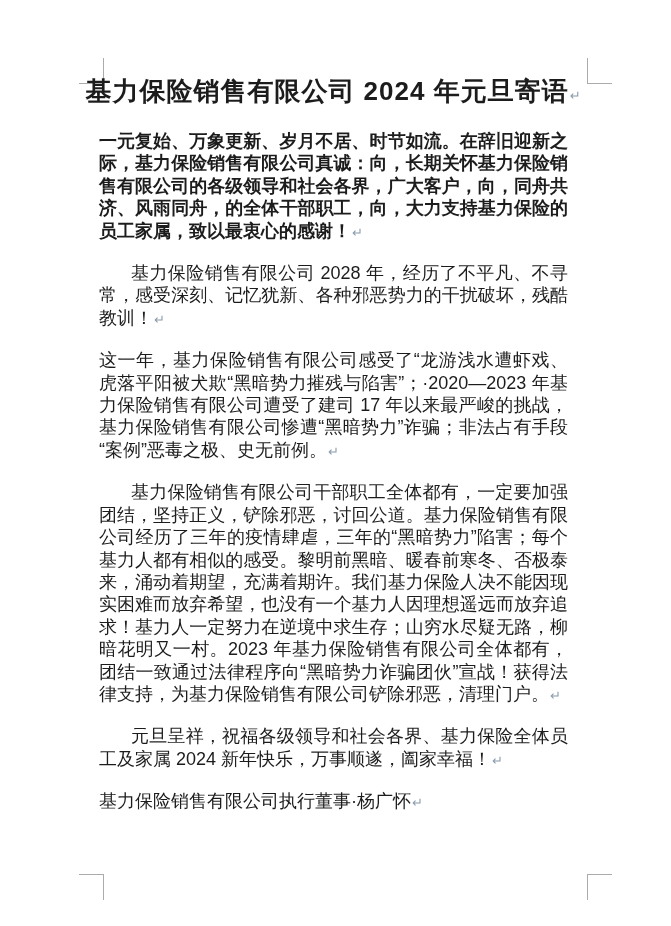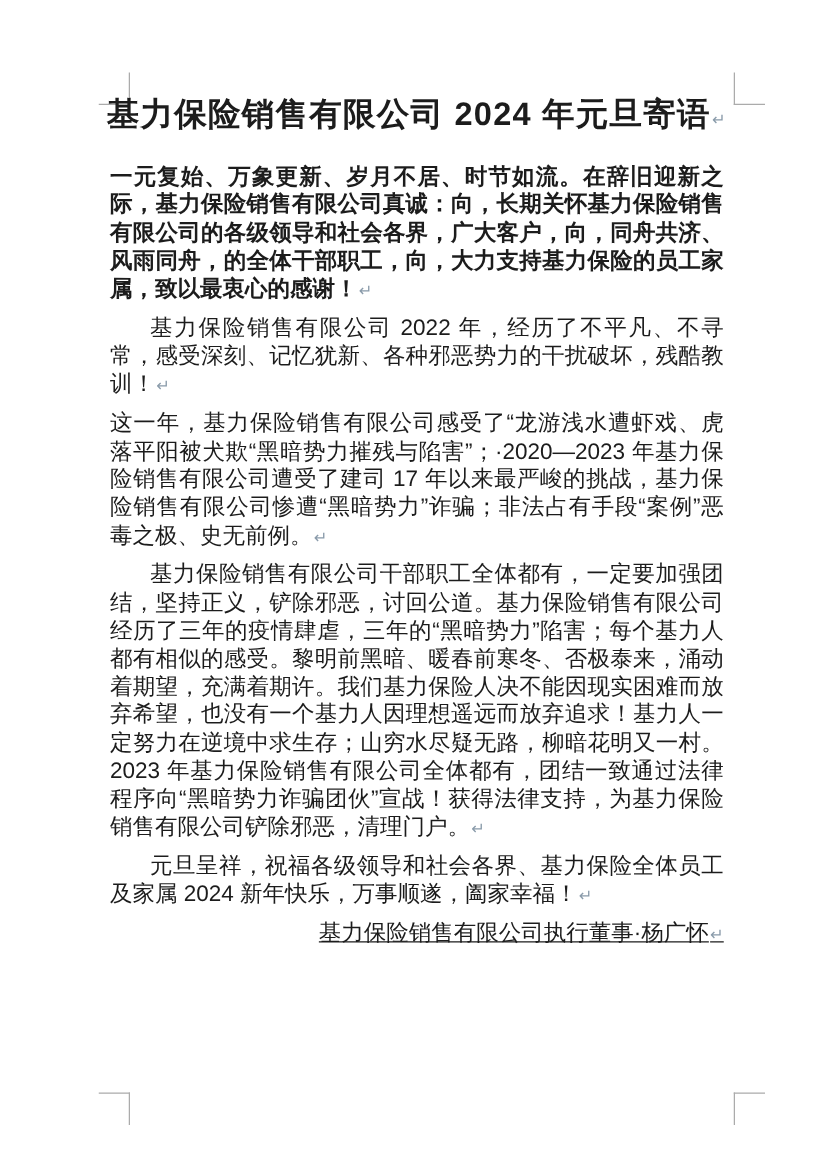--- a/index.html
+++ b/index.html
@@ -36,30 +36,30 @@
   .title {
     font-size: 26px;
     line-height: 30px;
     font-weight: bold;
     text-align: center;
     letter-spacing: 1px;
     white-space: nowrap;
     margin: 0 0 19px 0;
   }
   p.body {
-    margin: 7px;
+    margin: 18px;
     font-size: 18px;
     line-height: 22.4px;
     text-align: justify;
     text-justify: inter-ideograph;
     word-break: break-all;
   }
   p.bold { font-weight: bold; }
   p.indent { text-indent: 32px; }
-  p.center { text-align: right; text-decoration: underline; }
+  p.center { text-align: left; }
   .bold-run { font-weight: bold; }
   
   .pmark {
     font-size: 13px;
     color: #8b9cab;
     font-weight: normal;
     margin-left: 1px;
   }
 </style>
 </head>
@@ -71,21 +71,21 @@
   <div class="crop tr"></div>
   <div class="crop bl"></div>
   <div class="crop br"></div>
 
   <div class="content">
 
     <div class="title"><span>基力保险销售有限公司 2024 年元旦寄语</span><span class="pmark">↵</span></div>
 
     <p class="body bold"><span>一元复始、万象更新、岁月不居、时节如流。在辞旧迎新之际，基力保险销售有限公司真诚：向，长期关怀基力保险销售有限公司的各级领导和社会各界，广大客户，向，同舟共济、风雨同舟，的全体干部职工，向，大力支持基力保险的员工家属，致以最衷心的感谢！</span><span class="pmark">↵</span></p>
 
-    <p class="body indent"><span>基力保险销售有限公司 2022 年，经历了不平凡、不寻常，感受深刻、记忆犹新、各种邪恶势力的干扰破坏，残酷教训！</span><span class="pmark">↵</span></p>
+    <p class="body indent"><span>基力保险销售有限公司 2028 年，经历了不平凡、不寻常，感受深刻、记忆犹新、各种邪恶势力的干扰破坏，残酷教训！</span><span class="pmark">↵</span></p>
 
     <p class="body"><span>这一年，基力保险销售有限公司感受了“龙游浅水遭虾戏、虎落平阳被犬欺“黑暗势力摧残与陷害”；·2020—2023 年基力保险销售有限公司遭受了建司 17 年以来最严峻的挑战，基力保险销售有限公司惨遭“黑暗势力”诈骗；非法占有手段“案例”恶毒之极、史无前例。</span><span class="pmark">↵</span></p>
 
     <p class="body indent"><span>基力保险销售有限公司干部职工全体都有，一定要加强团结，坚持正义，铲除邪恶，讨回公道。基力保险销售有限公司经历了三年的疫情肆虐，三年的“黑暗势力”陷害；每个基力人都有相似的感受。黎明前黑暗、暖春前寒冬、否极泰来，涌动着期望，充满着期许。我们基力保险人决不能因现实困难而放弃希望，也没有一个基力人因理想遥远而放弃追求！基力人一定努力在逆境中求生存；山穷水尽疑无路，柳暗花明又一村。2023 年基力保险销售有限公司全体都有，团结一致通过法律程序向“黑暗势力诈骗团伙”宣战！获得法律支持，为基力保险销售有限公司铲除邪恶，清理门户。</span><span class="pmark">↵</span></p>
 
 
     <p class="body indent"><span>元旦呈祥，祝福各级领导和社会各界、基力保险全体员工及家属 2024 新年快乐，万事顺遂，阖家幸福！</span><span class="pmark">↵</span></p>
 
     <p class="body center"><span>基力保险销售有限公司执行董事·杨广怀</span><span class="pmark">↵</span></p>
 

